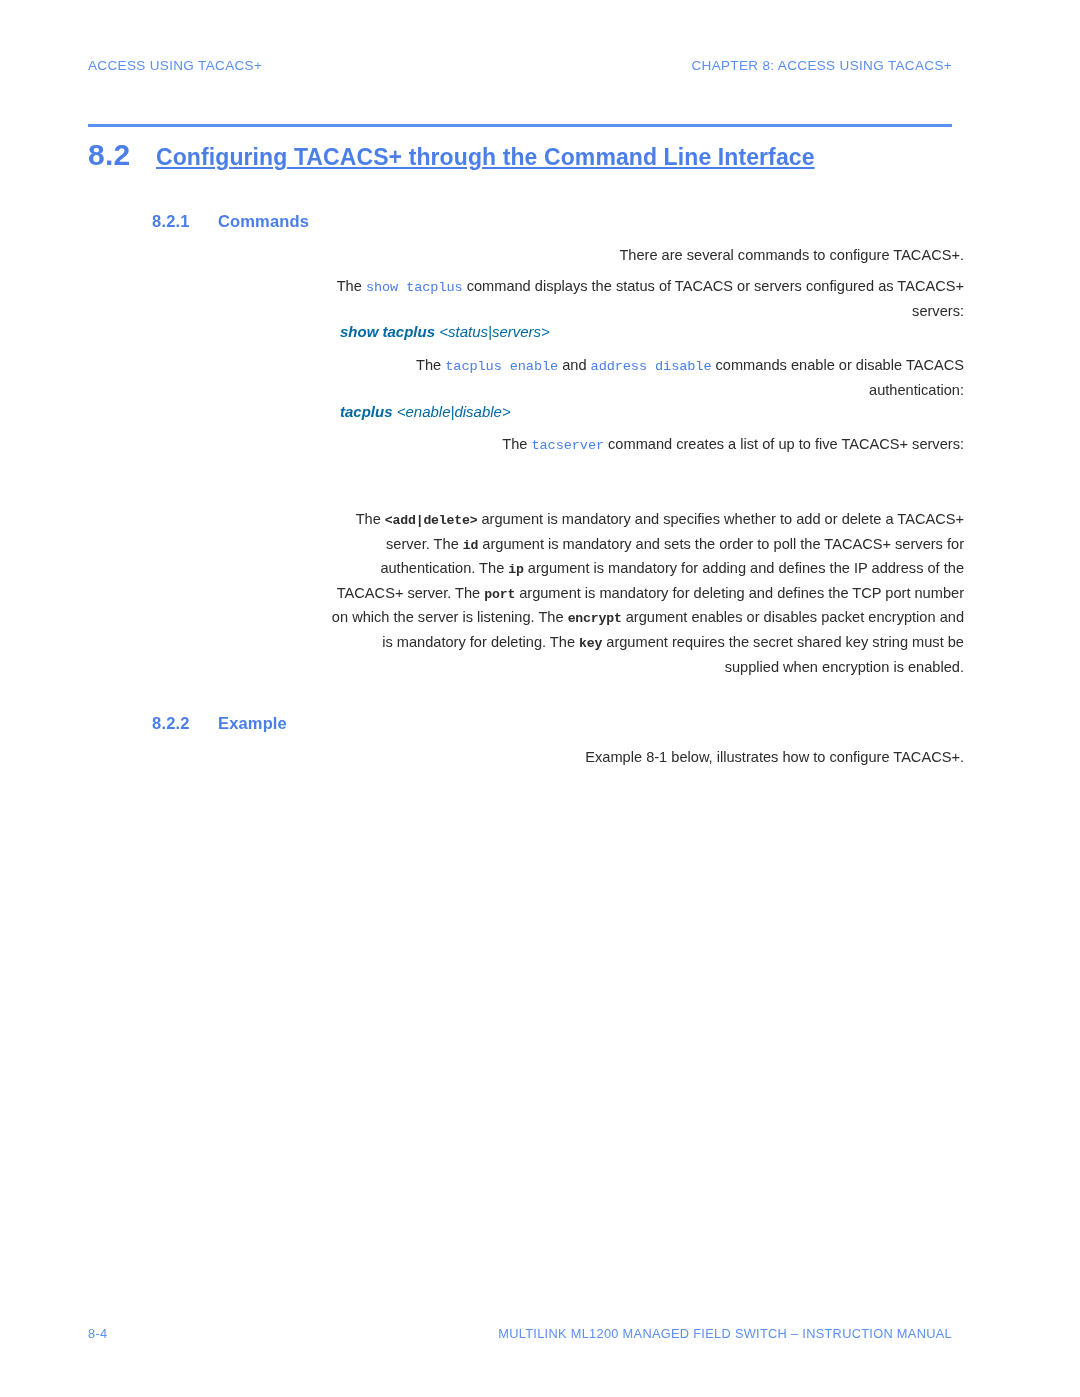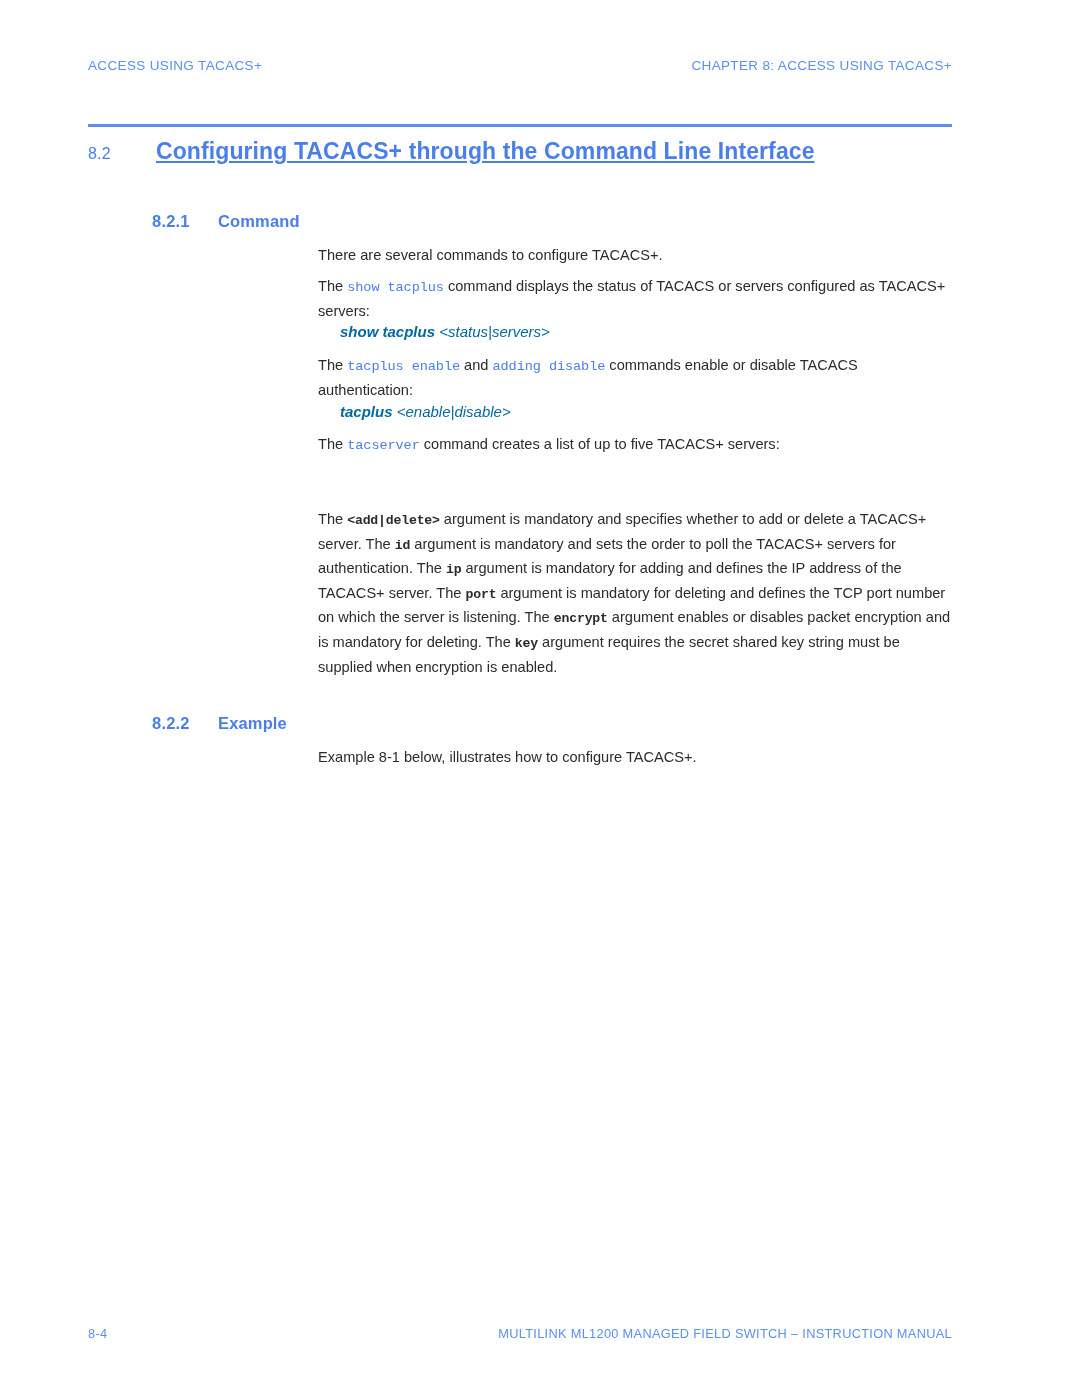--- a/index.html
+++ b/index.html
@@ -53,22 +53,22 @@
   .h1-block {
     position: absolute;
     top: 138px;
     left: 88px;
     right: 100px;
     display: flex;
     align-items: baseline;
     color: #4a7ee8;
   }
   .h1-num {
-    font-size: 16px;
-    font-weight: normal;
+    font-size: 30px;
+    font-weight: bold;
     width: 68px;
     flex: 0 0 68px;
     letter-spacing: 0.2px;
   }
   .h1-text {
     font-size: 23px;
     font-weight: bold;
     letter-spacing: 0.1px;
     text-decoration: underline;
   }
@@ -92,26 +92,26 @@
     font-size: 16.5px;
     font-weight: bold;
     letter-spacing: 0.15px;
   }
   #h2-commands { top: 212px; }
   #h2-example  { top: 714px; }
 
   
   .body-col {
     position: absolute;
-    left: 318px;
+    left: 330px;
     width: 634px;
     font-size: 14.6px;
     line-height: 22.6px;
     color: #2b2b2b;
-    text-align: left;
+    text-align: right;
   }
 
   #p-intro       { top: 244px; }
   #p-show        { top: 275px; }
   #syn-show      { top: 321px; }
   #p-toggle      { top: 354px; }
   #syn-tacplus   { top: 401px; }
   #p-tacserver   { top: 433px; }
   #syn-tacserver { top: 458px; }
   #p-args        { top: 508px; }
@@ -183,30 +183,30 @@
 
   <div class="title-rule"></div>
 
   <div class="h1-block">
     <span class="h1-num">8.2</span>
     <span class="h1-text">Configuring TACACS+ through the Command Line Interface</span>
   </div>
 
   <div class="h2-block" id="h2-commands">
     <span class="h2-num">8.2.1</span>
-    <span class="h2-text">Command</span>
+    <span class="h2-text">Commands</span>
   </div>
 
   <div class="body-col" id="p-intro">There are several commands to configure TACACS+.</div>
 
   <div class="body-col" id="p-show"><span>The </span><span class="code">show tacplus</span><span> command displays the status of TACACS or servers configured as TACACS+ servers:</span></div>
 
   <div class="syntax" id="syn-show"><span class="cmd">show tacplus</span> <span class="arg">&lt;status|servers&gt;</span></div>
 
-  <div class="body-col" id="p-toggle"><span>The </span><span class="code">tacplus enable</span><span> and </span><span class="code">adding disable</span><span> commands enable or disable TACACS authentication:</span></div>
+  <div class="body-col" id="p-toggle"><span>The </span><span class="code">tacplus enable</span><span> and </span><span class="code">address disable</span><span> commands enable or disable TACACS authentication:</span></div>
 
   <div class="syntax" id="syn-tacplus"><span class="cmd">tacplus</span> <span class="arg">&lt;enable|disable&gt;</span></div>
 
   <div class="body-col" id="p-tacserver"><span>The </span><span class="code">tacserver</span><span> command creates a list of up to five TACACS+ servers:</span></div>
 
 
   <div class="body-col" id="p-args"><span>The </span><span class="code-black">&lt;add|delete&gt;</span><span> argument is mandatory and specifies whether to add or delete a TACACS+ server. The </span><span class="code-black">id</span><span> argument is mandatory and sets the order to poll the TACACS+ servers for authentication. The </span><span class="code-black">ip</span><span> argument is mandatory for adding and defines the IP address of the TACACS+ server. The </span><span class="code-black">port</span><span> argument is mandatory for deleting and defines the TCP port number on which the server is listening. The </span><span class="code-black">encrypt</span><span> argument enables or disables packet encryption and is mandatory for deleting. The </span><span class="code-black">key</span><span> argument requires the secret shared key string must be supplied when encryption is enabled.</span></div>
 
   <div class="h2-block" id="h2-example">
     <span class="h2-num">8.2.2</span>

